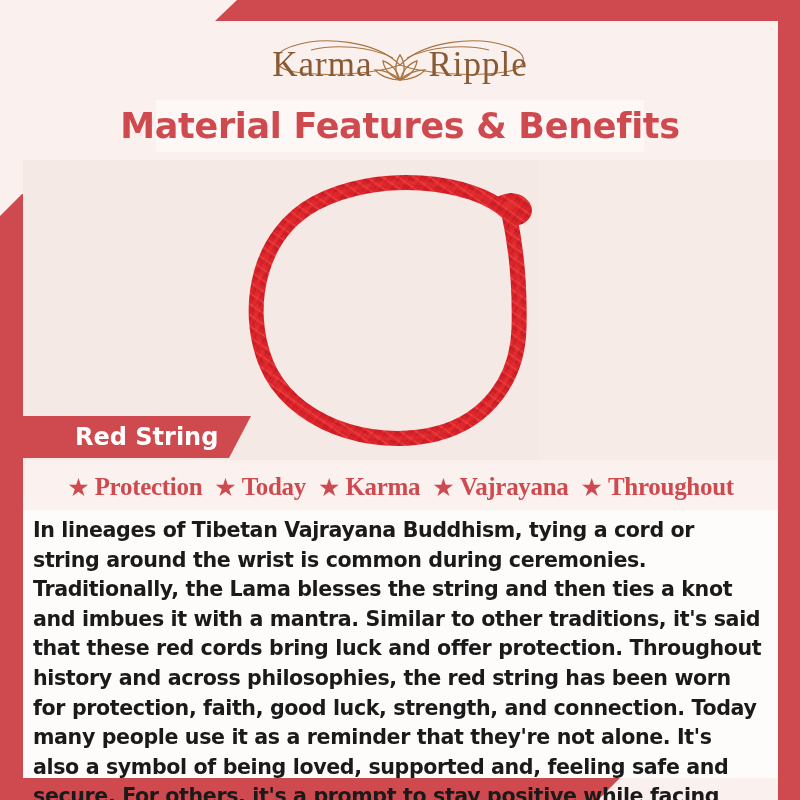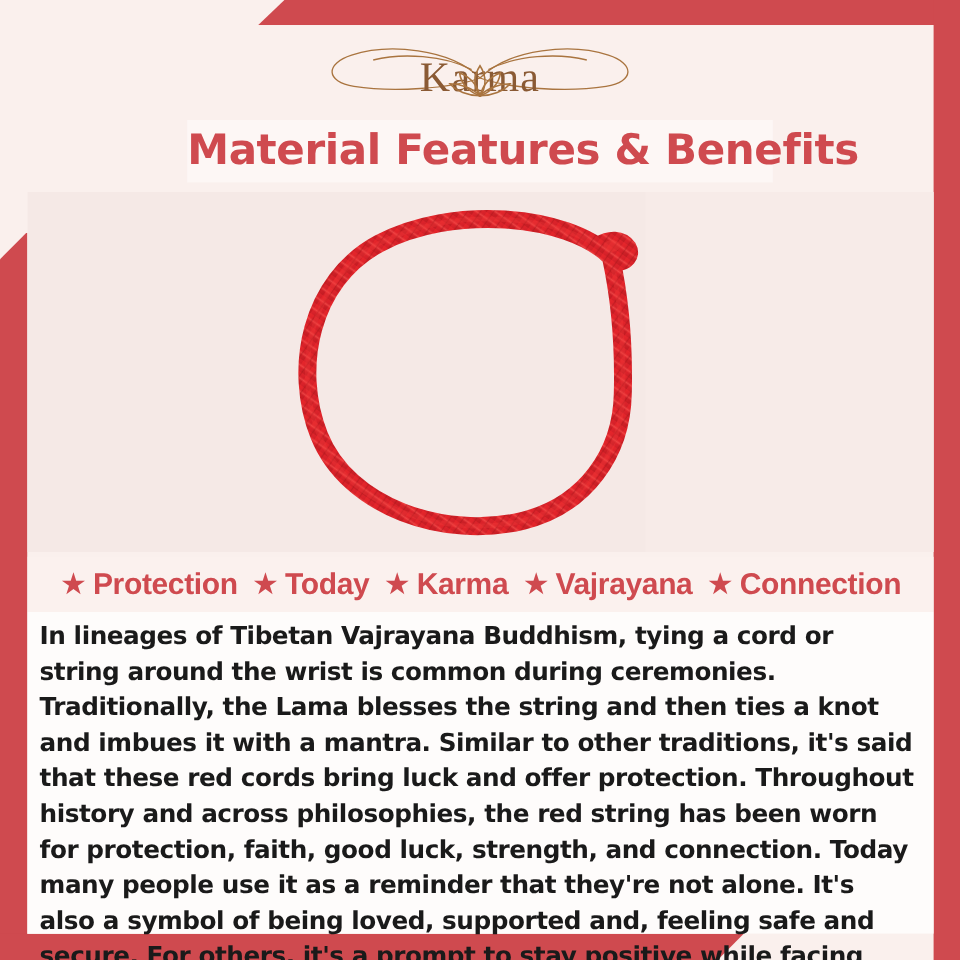--- a/index.html
+++ b/index.html
@@ -104,20 +104,21 @@
   
   .title-band {
     position: absolute;
     top: 100px;
     left: 156px;
     width: 488px;
     height: 52px;
     background: #fdf7f5;
     display: flex;
     align-items: center;
+    justify-content: center;
   }
   .title-text {
     font-family: "DejaVu Sans", sans-serif;
     font-weight: bold;
     font-size: 35px;
     letter-spacing: -0.3px;
     color: #cf4a4f;
     white-space: nowrap;
   }
 
@@ -185,21 +186,21 @@
     align-items: center;
     gap: 5px;
     padding: 0 5px;
   }
   .benefit .star {
     color: #cf4a4f;
     font-size: 25px;
     line-height: 1;
   }
   .benefit .blabel {
-    font-family: Liberation Sans, sans-serif;
+    font-family: Liberation Serif, serif;
     font-weight: bold;
     font-size: 25px;
     color: #cf4a4f;
     white-space: nowrap;
     letter-spacing: -0.3px;
   }
 
   
   .copy-panel {
     position: absolute;
@@ -246,20 +247,21 @@
         <g fill="none" stroke="#a9743f" stroke-width="1.3">
           <path d="M29 34 C24 28, 23 18, 29 9 C35 18, 34 28, 29 34 Z"></path>
           <path d="M29 34 C20 31, 13 24, 12 15 C21 18, 27 26, 29 34 Z"></path>
           <path d="M29 34 C38 31, 45 24, 46 15 C37 18, 31 26, 29 34 Z"></path>
           <path d="M29 34 C19 34, 9 30, 4 24 C13 24, 23 28, 29 34 Z"></path>
           <path d="M29 34 C39 34, 49 30, 54 24 C45 24, 35 28, 29 34 Z"></path>
         </g>
       </svg>
       <div class="logo-text">
         <span>Karma</span>
+        <span>Ripple</span>
       </div>
     </div>
   </div>
 
   <div class="title-band">
     <span class="title-text">Material Features &amp; Benefits</span>
   </div>
 
   <div class="hero">
     <div class="hero-right-wash"></div>
@@ -290,41 +292,44 @@
                C252 253, 282 210, 283 160
                C284 120, 280 78, 273 46 Z" fill="none" stroke="#ef3a38" stroke-width="4" opacity="0.35" stroke-linecap="round"></path>
 
       <path d="M262 36 C272 30, 282 30, 288 38 C292 45, 286 52, 277 51" fill="none" stroke="url(#braid)" stroke-width="13" stroke-linecap="round"></path>
 
       <ellipse cx="277" cy="40" rx="14" ry="12" fill="url(#braid)"></ellipse>
       <ellipse cx="274" cy="37" rx="7" ry="5" fill="#ef3a38" opacity="0.45"></ellipse>
     </svg>
   </div>
 
+  <div class="label-band">
+    <span class="label-text">Red String</span>
+  </div>
 
   <div class="benefits">
     <div class="benefit">
       <span class="star">★</span>
       <span class="blabel">Protection</span>
     </div>
     <div class="benefit">
       <span class="star">★</span>
       <span class="blabel">Today</span>
     </div>
     <div class="benefit">
       <span class="star">★</span>
       <span class="blabel">Karma</span>
     </div>
     <div class="benefit">
       <span class="star">★</span>
       <span class="blabel">Vajrayana</span>
     </div>
     <div class="benefit">
       <span class="star">★</span>
-      <span class="blabel">Connection</span>
+      <span class="blabel">Throughout</span>
     </div>
   </div>
 
   <div class="copy-panel">
     <p class="copy-text">In lineages of Tibetan Vajrayana Buddhism, tying a cord or string around the wrist is common during ceremonies. Traditionally, the Lama blesses the string and then ties a knot and imbues it with a mantra. Similar to other traditions, it's said that these red cords bring luck and offer protection. Throughout history and across philosophies, the red string has been worn for protection, faith, good luck, strength, and connection. Today many people use it as a reminder that they're not alone. It's also a symbol of being loved, supported and, feeling safe and secure. For others, it's a prompt to stay positive while facing any adversity.</p>
   </div>
 
 </div>
 
 </body></html>

